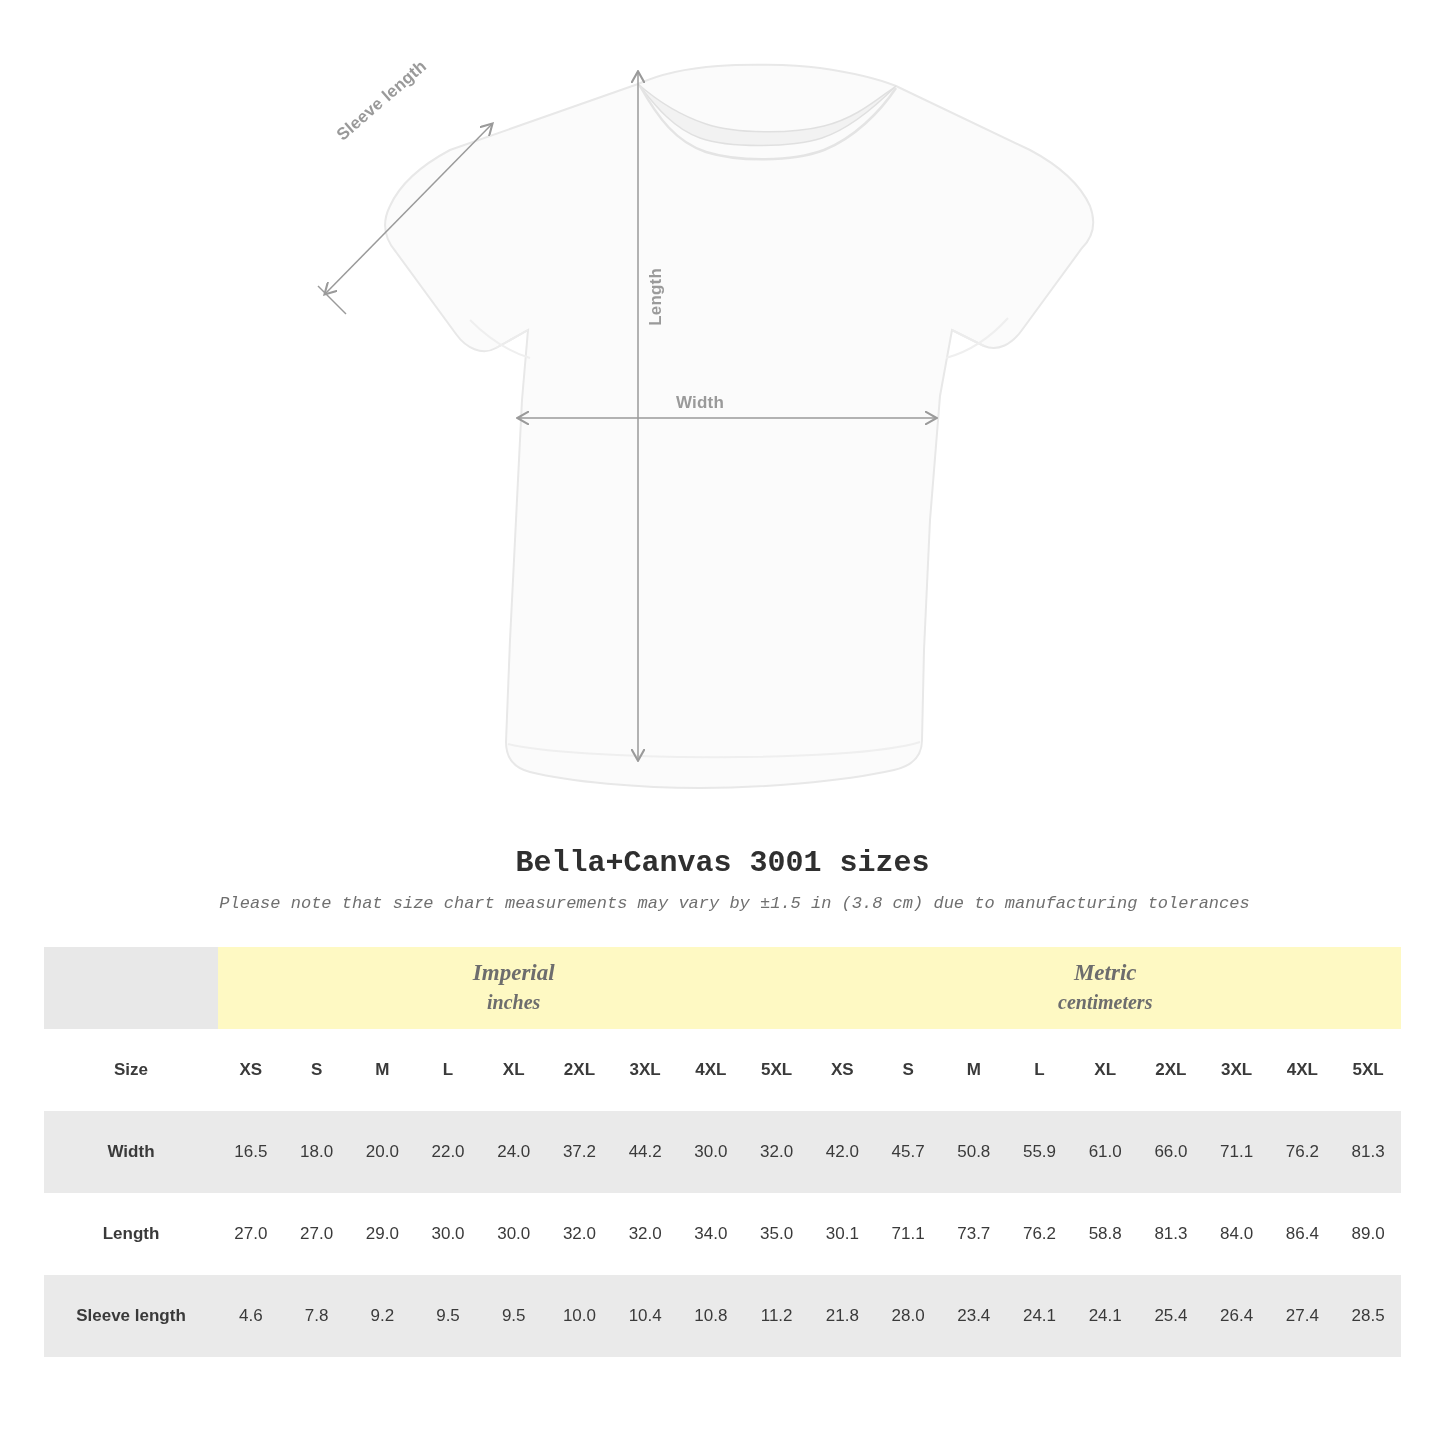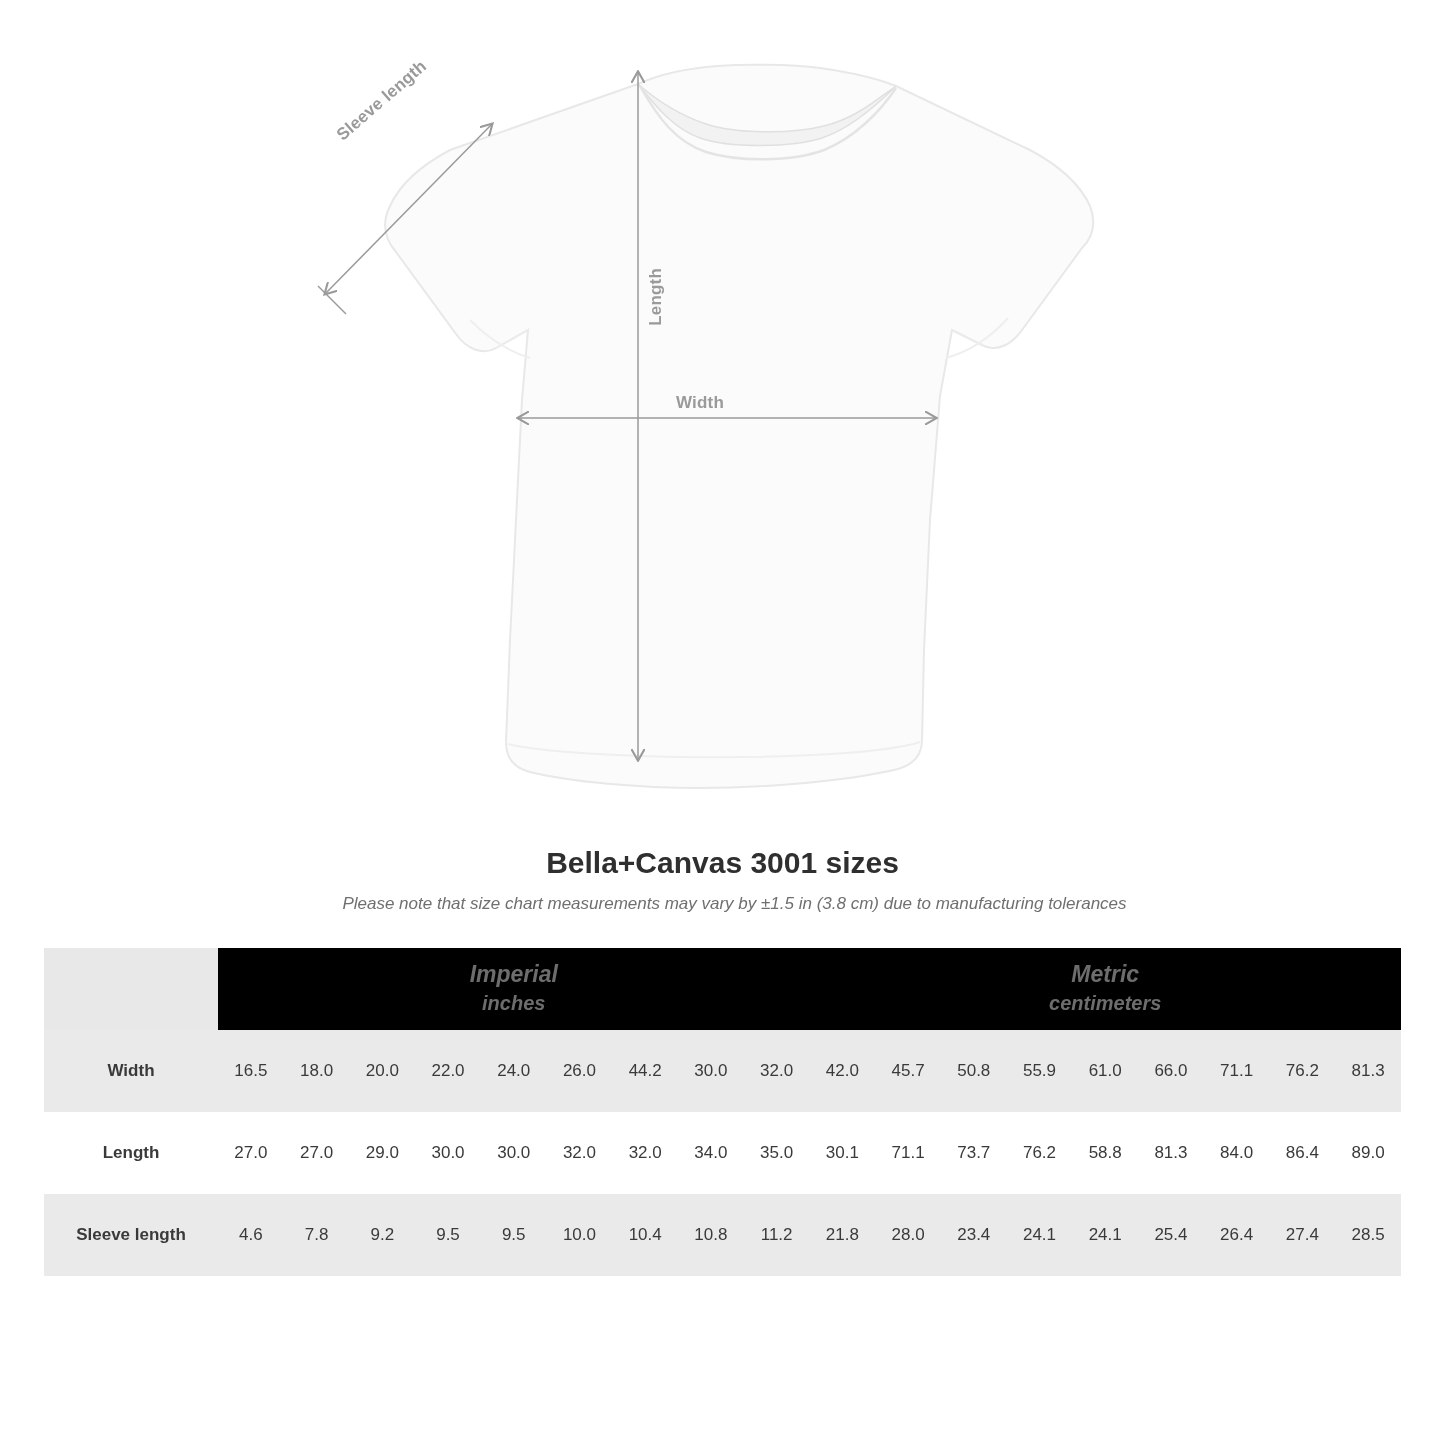--- a/index.html
+++ b/index.html
@@ -54,20 +54,21 @@
     left: 333px;
     top: 130px;
     transform: rotate(-41deg);
     transform-origin: left top;
   }
 
   
   .title-block {
     text-align: center;
     margin-top: 16px;
+    font-family: Liberation Mono, monospace;
   }
   .chart-title {
     font-size: 30px;
     font-weight: bold;
     color: #2f2f2f;
     margin: 0 0 14px 0;
   }
   .chart-note {
     font-size: 17px;
     font-style: italic;
@@ -89,22 +90,23 @@
   table.size-table th,
   table.size-table td {
     text-align: center;
     vertical-align: middle;
     font-size: 17px;
     color: #3a3a3a;
     height: 80px;
     border: 0;
   }
   .unit-head {
-    background: #000000;
+    background: #fef9c3;
     height: 112px;
+    font-family: Liberation Serif, serif;
   }
   .unit-head .unit-name {
     font-size: 23px;
     font-style: italic;
     font-weight: bold;
     color: #6d6d6d;
     line-height: 1.25;
   }
   .unit-head .unit-sub {
     font-size: 20px;
@@ -232,30 +234,51 @@
           <th class="corner-cell"></th>
           <th class="unit-head" colspan="9">
             <div class="unit-name">Imperial</div>
             <div class="unit-sub">inches</div>
           </th>
           <th class="unit-head" colspan="9">
             <div class="unit-name">Metric</div>
             <div class="unit-sub">centimeters</div>
           </th>
         </tr>
+        <tr class="row-size">
+          <th class="rowlabel">Size</th>
+          <th class="sizehead">XS</th>
+          <th class="sizehead">S</th>
+          <th class="sizehead">M</th>
+          <th class="sizehead">L</th>
+          <th class="sizehead">XL</th>
+          <th class="sizehead">2XL</th>
+          <th class="sizehead">3XL</th>
+          <th class="sizehead">4XL</th>
+          <th class="sizehead">5XL</th>
+          <th class="sizehead">XS</th>
+          <th class="sizehead">S</th>
+          <th class="sizehead">M</th>
+          <th class="sizehead">L</th>
+          <th class="sizehead">XL</th>
+          <th class="sizehead">2XL</th>
+          <th class="sizehead">3XL</th>
+          <th class="sizehead">4XL</th>
+          <th class="sizehead">5XL</th>
+        </tr>
       </thead>
       <tbody>
         <tr class="row-alt">
           <th class="rowlabel">Width</th>
           <td>16.5</td>
           <td>18.0</td>
           <td>20.0</td>
           <td>22.0</td>
           <td>24.0</td>
-          <td>26.0</td>
+          <td>37.2</td>
           <td>44.2</td>
           <td>30.0</td>
           <td>32.0</td>
           <td>42.0</td>
           <td>45.7</td>
           <td>50.8</td>
           <td>55.9</td>
           <td>61.0</td>
           <td>66.0</td>
           <td>71.1</td>

